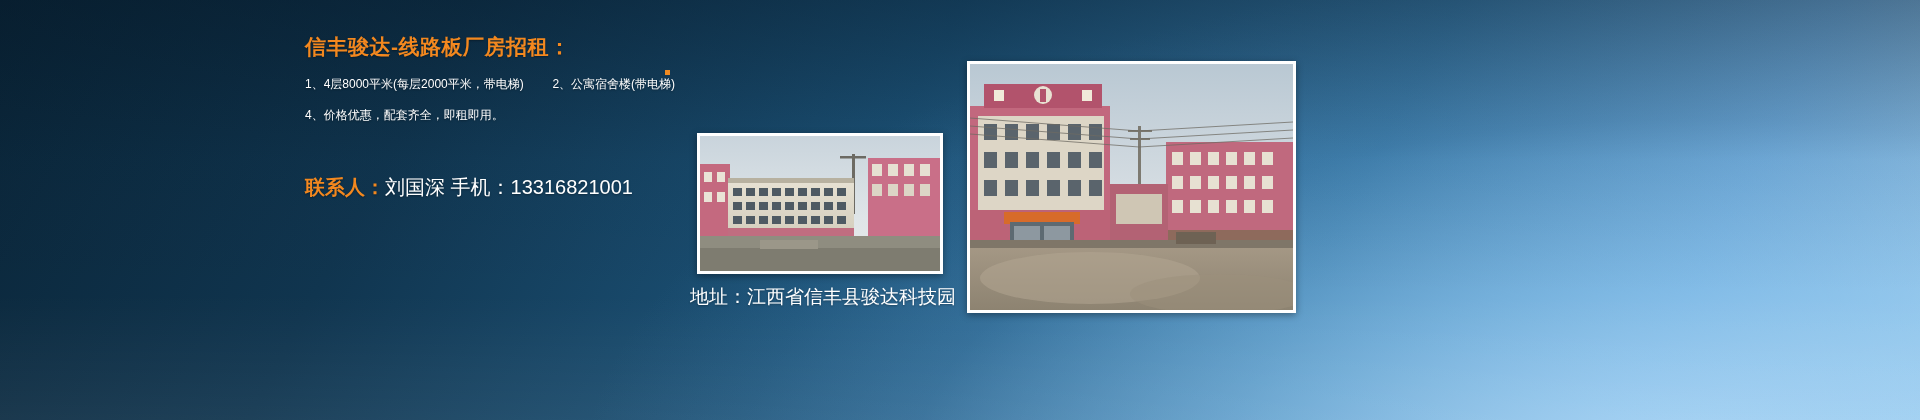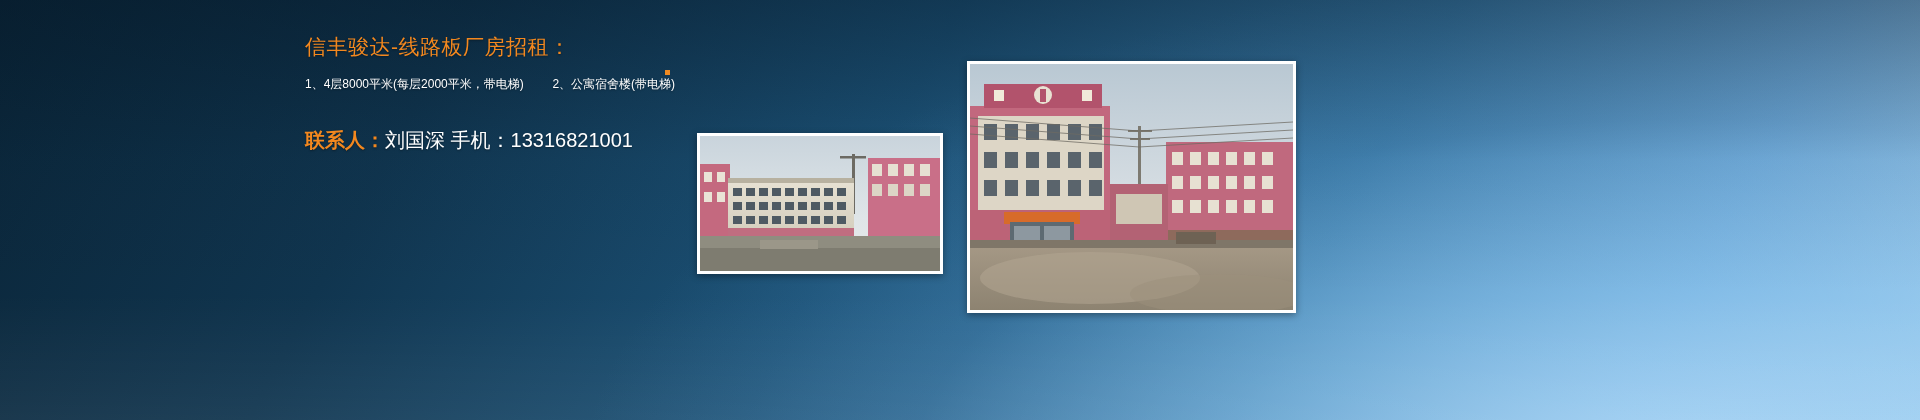--- a/index.html
+++ b/index.html
@@ -35,38 +35,38 @@
     left: 305px;
     top: 32px;
     width: 660px;
     z-index: 4;
     color: #ffffff;
     text-shadow: 0 1px 2px rgba(0,0,0,0.35);
   }
   .headline {
     color: #f3881f;
     font-size: 21px;
-    font-weight: 400;
+    font-weight: 700;
     letter-spacing: 0.5px;
     line-height: 30px;
     margin-bottom: 7px;
     white-space: nowrap;
   }
   .bullet {
     font-size: 12px;
     line-height: 31px;
     white-space: nowrap;
     font-weight: 400;
   }
   .bullet .gap {
     display: inline-block;
     width: 22px;
   }
   .contact-block {
-    margin-top: 24px;
+    margin-top: 40px;
   }
   .contact-line {
     font-size: 20px;
     line-height: 32px;
     white-space: nowrap;
   }
   .contact-label {
     color: #f3881f;
     font-weight: 700;
   }
@@ -129,20 +129,23 @@
 
     <div class="headline">信丰骏达-线路板厂房招租：</div>
 
     <div class="bullet">
       <span>1、4层8000平米(每层2000平米，带电梯)</span>
       <span class="gap"></span>
       <span>2、公寓宿舍楼(带电梯)</span>
     </div>
 
 
+    <div class="bullet">
+      <span>4、价格优惠，配套齐全，即租即用。</span>
+    </div>
 
     <div class="contact-block">
       <div class="contact-line">
         <span class="contact-label">联系人</span><span class="contact-label">：</span><span>刘国深</span>
         <span>手机</span><span>：</span><span>13316821001</span>
       </div>
     </div>
 
   </div>
 
@@ -308,14 +311,15 @@
       </g>
 
       <rect x="0" y="176" width="323" height="70" fill="url(#groundR)"></rect>
       <rect x="0" y="176" width="323" height="8" fill="#7f7668"></rect>
       <ellipse cx="120" cy="214" rx="110" ry="26" fill="#b3a691" opacity="0.55"></ellipse>
       <ellipse cx="250" cy="230" rx="90" ry="20" fill="#9c907c" opacity="0.5"></ellipse>
       <rect x="206" y="168" width="40" height="12" fill="#6e6254"></rect>
     </svg>
   </div>
 
+  <div class="address">地址：江西省信丰县骏达科技园</div>
 
 </div>
 
 </body></html>

